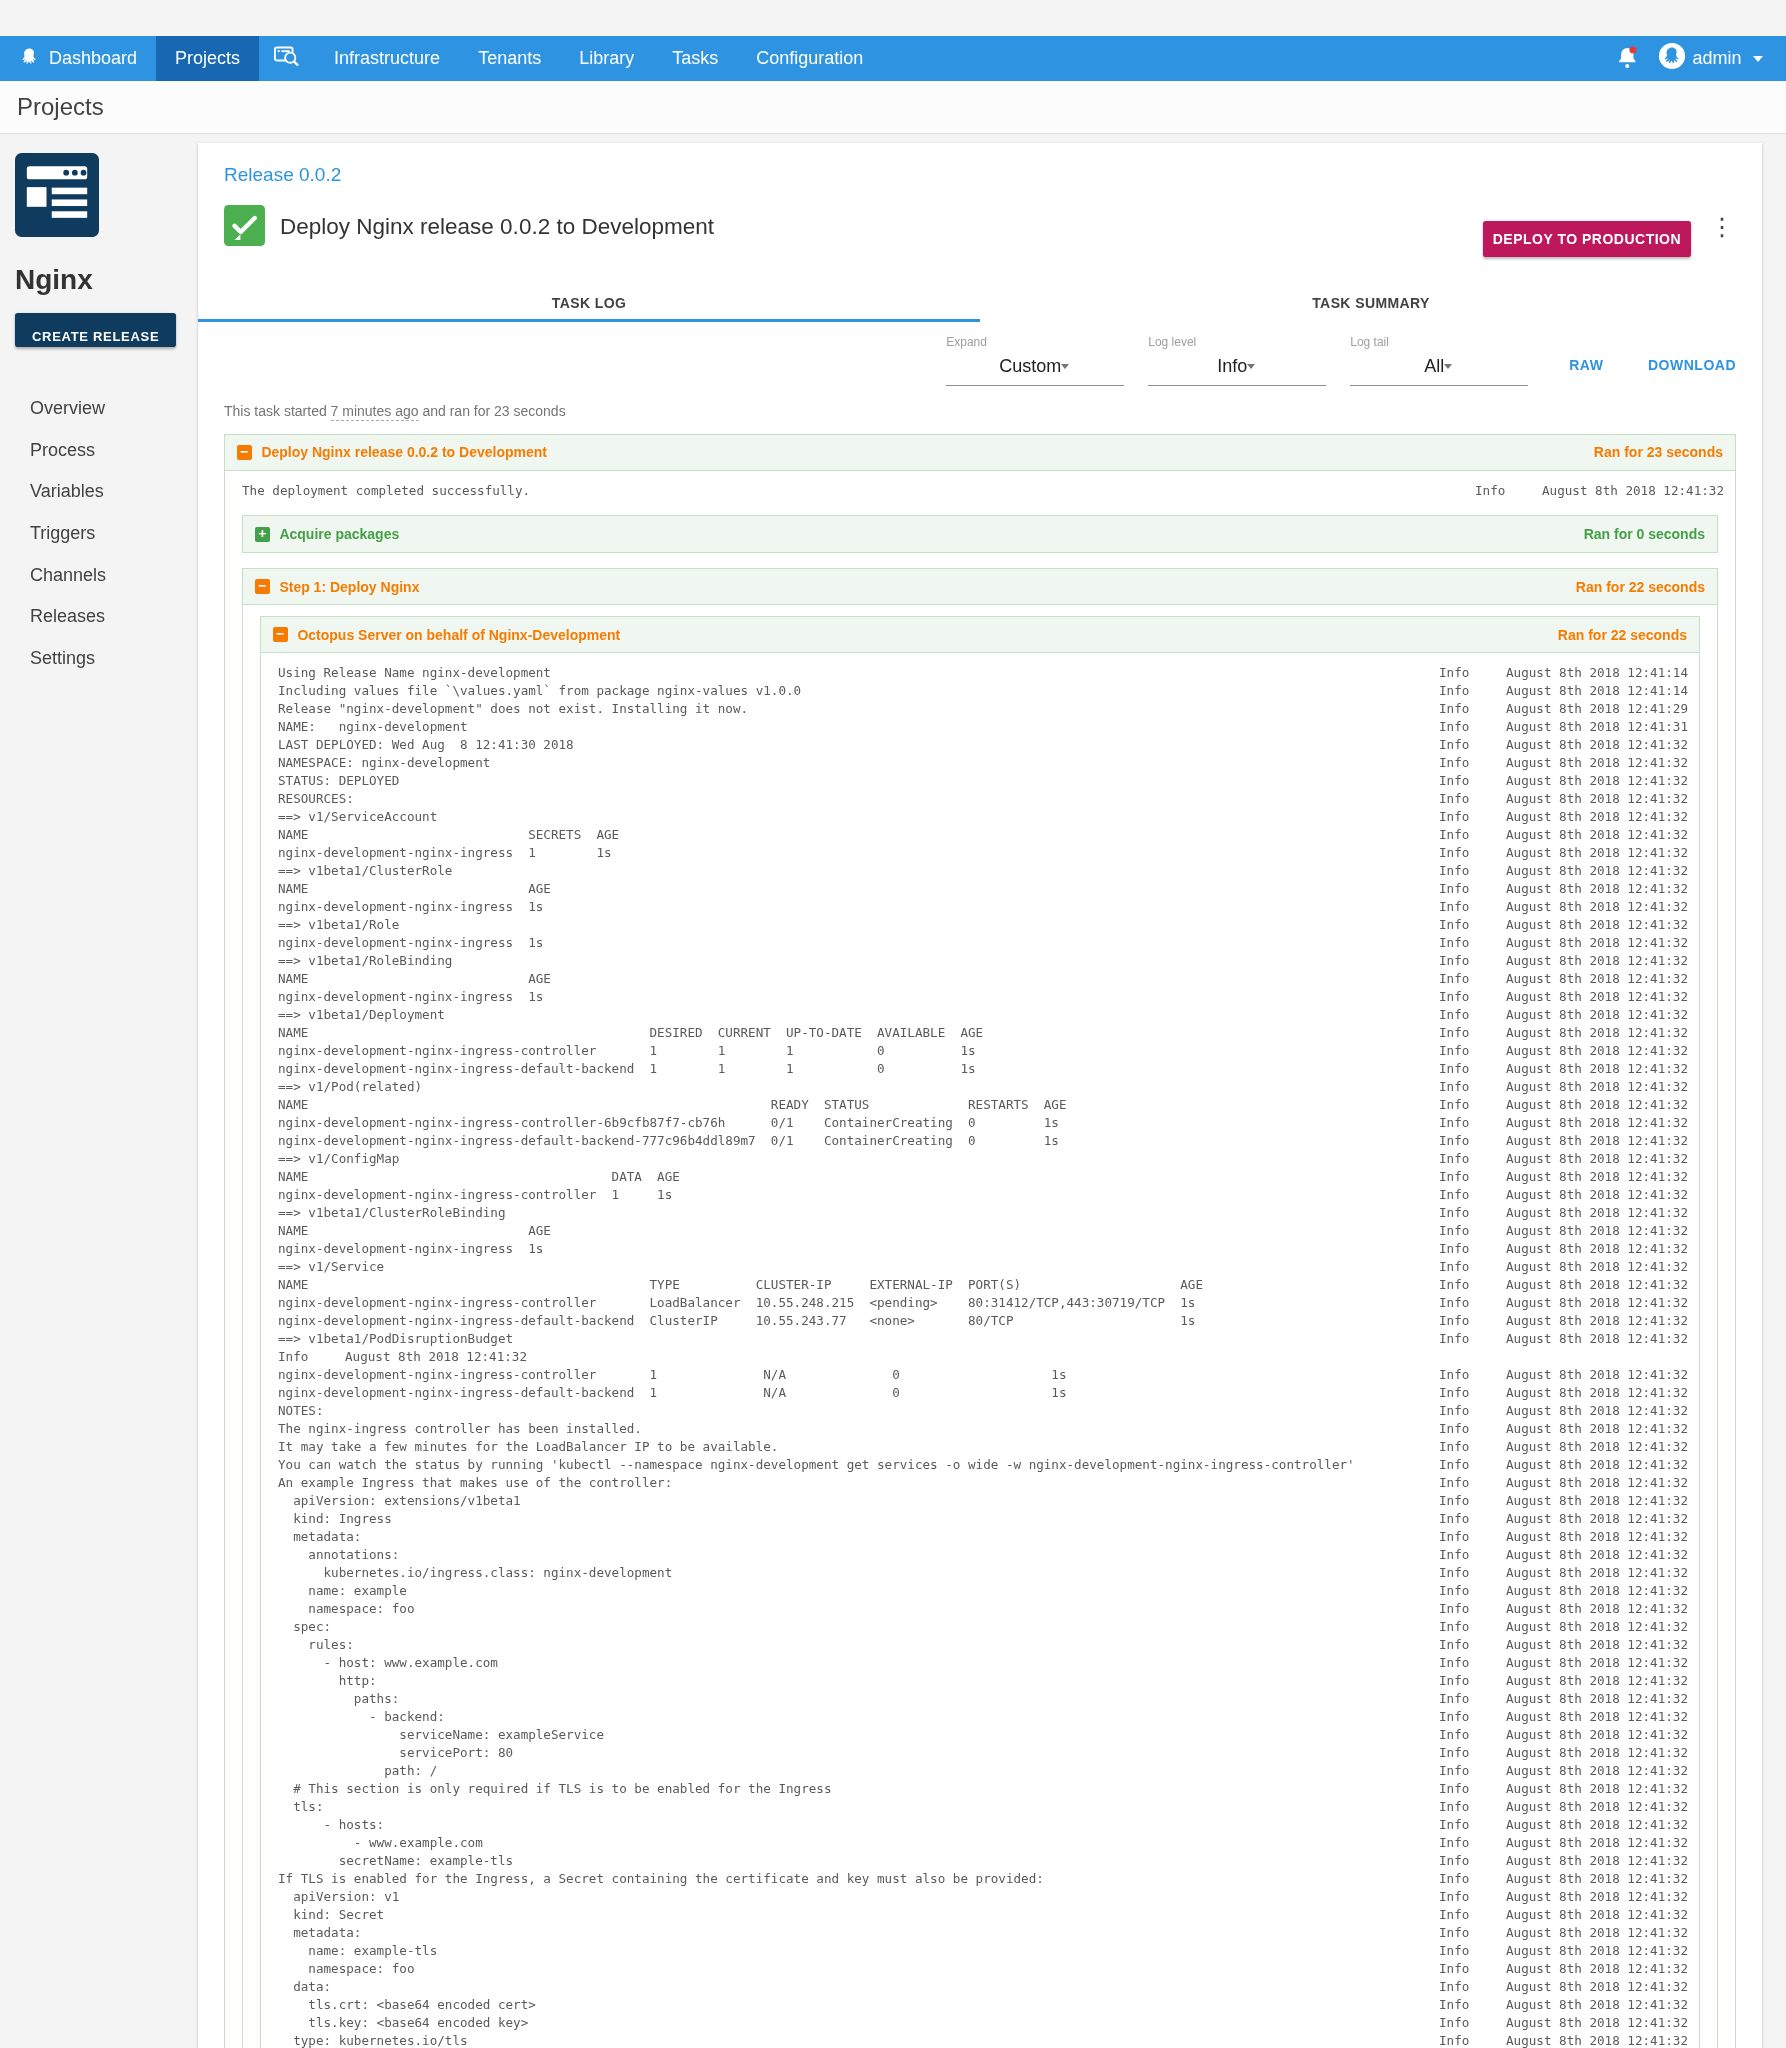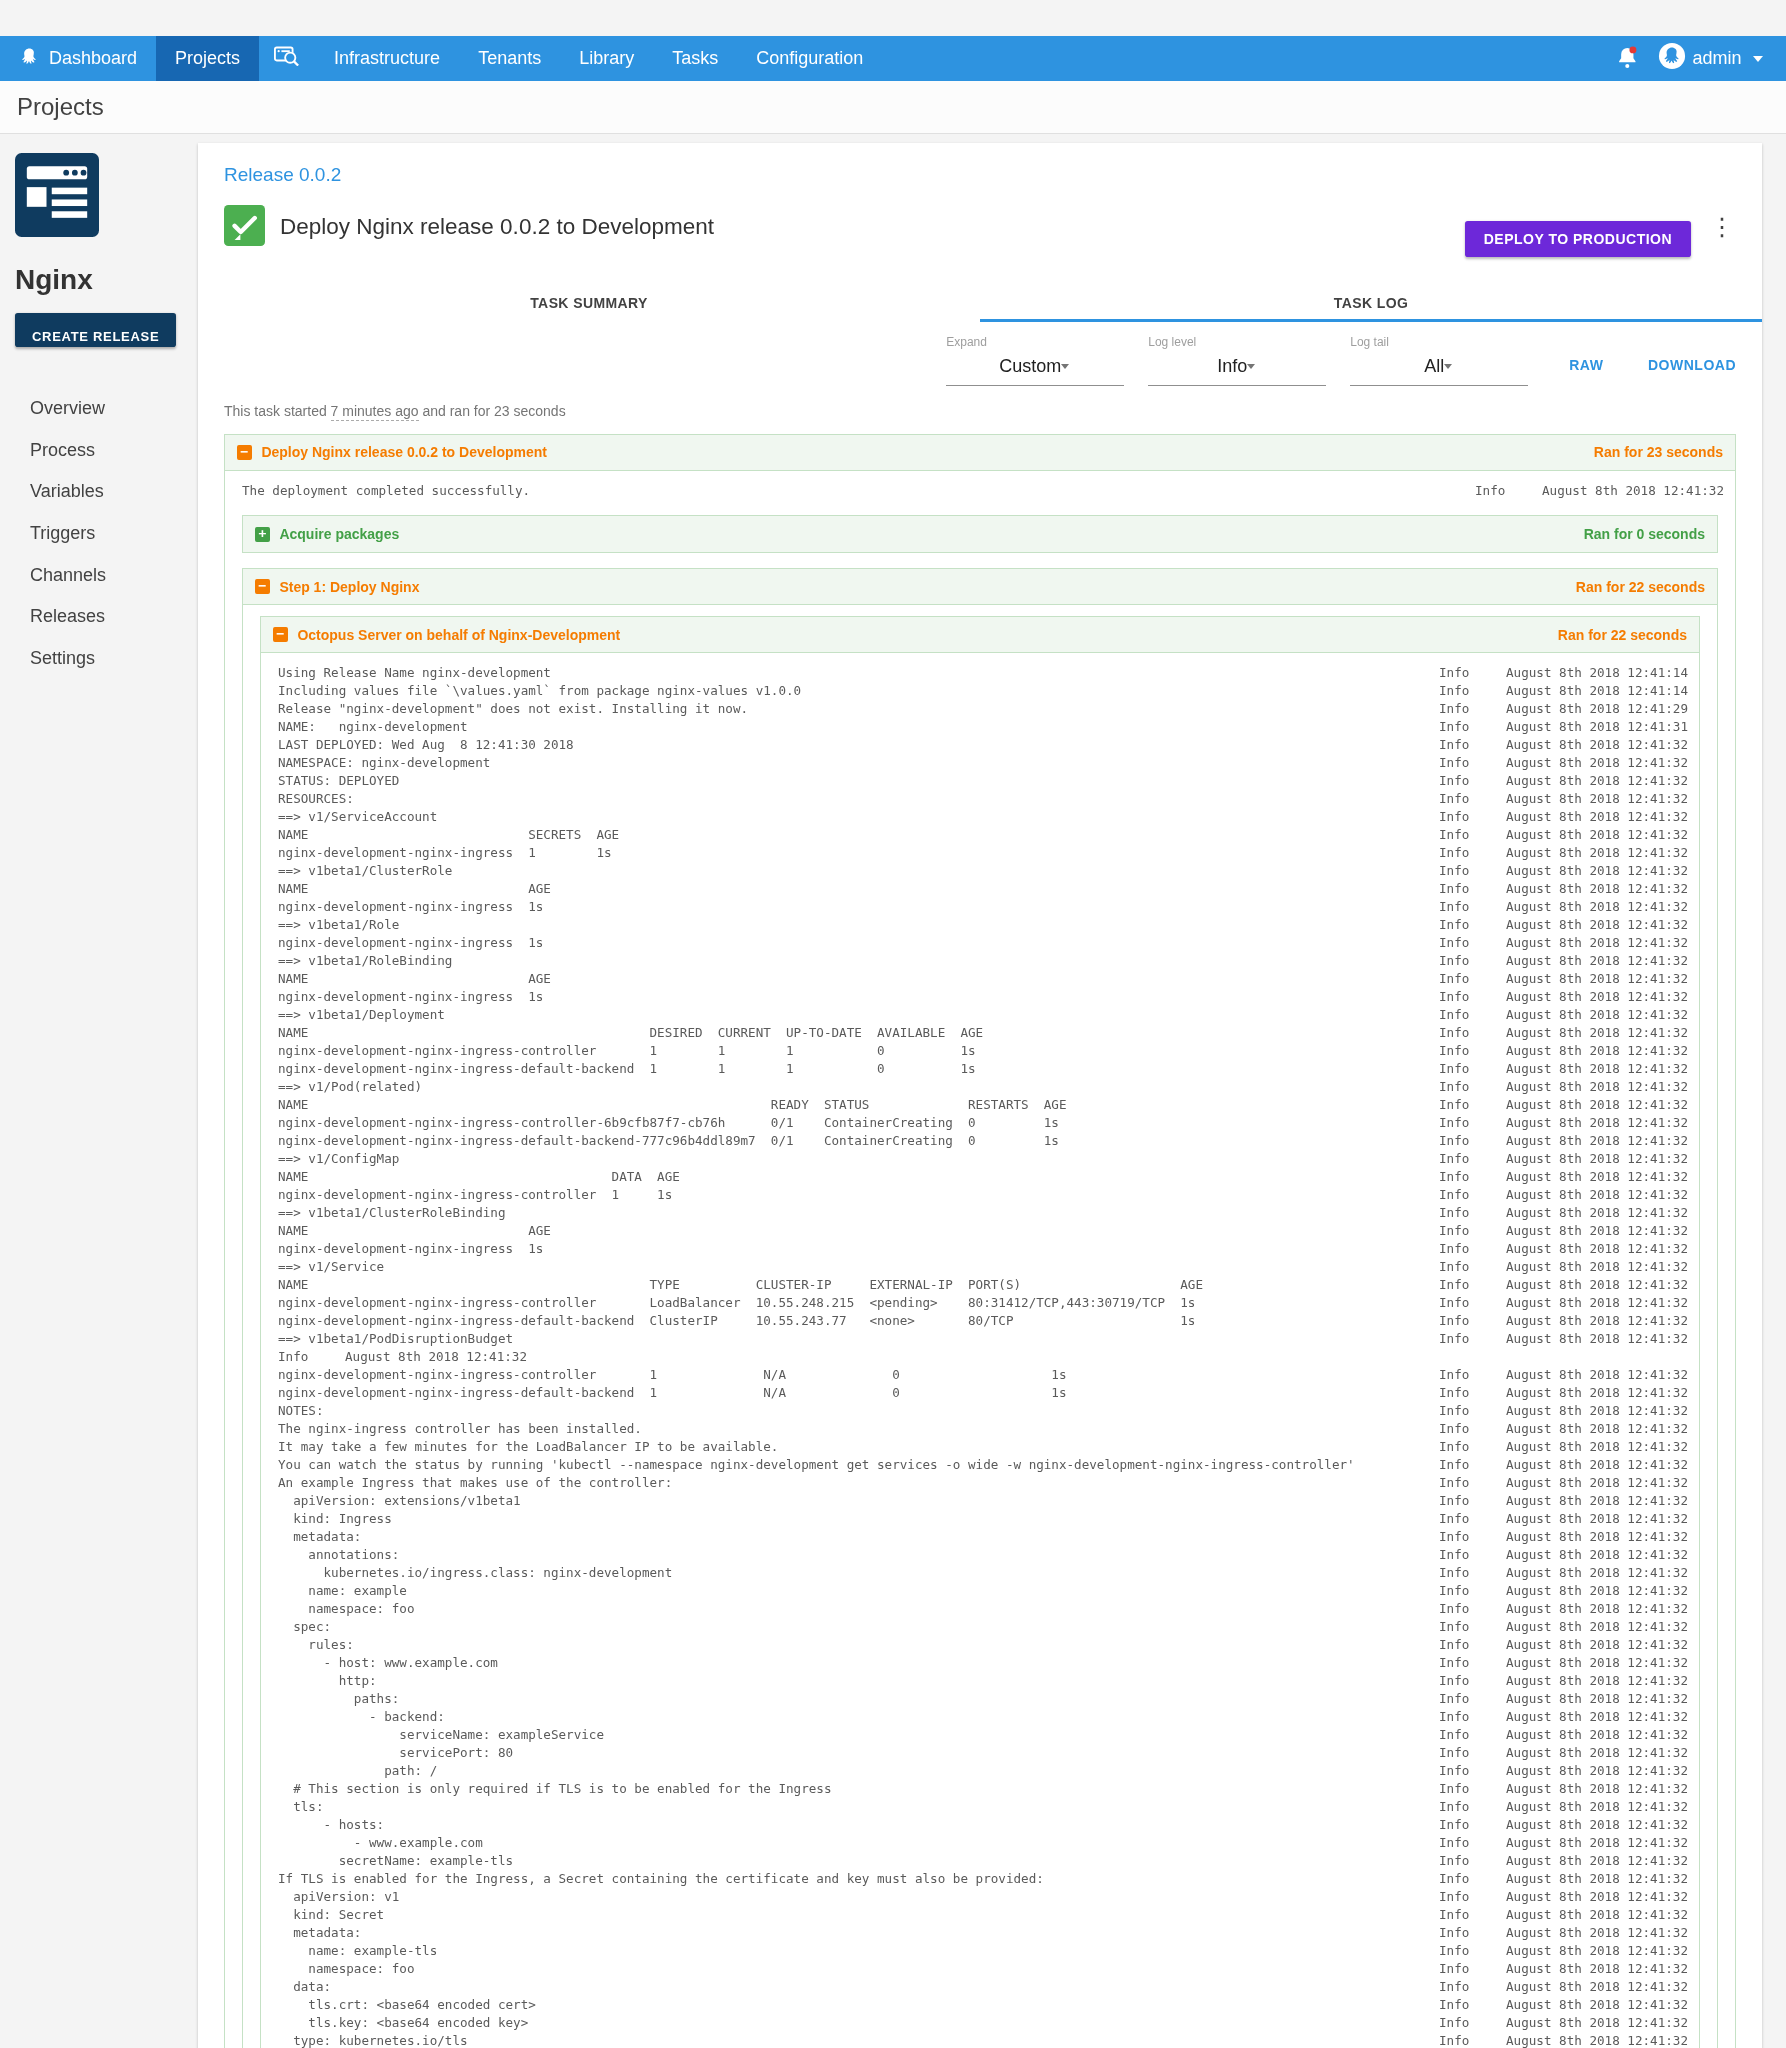--- a/index.html
+++ b/index.html
@@ -31,21 +31,21 @@
     height:34px; padding:16px 17px; font-size:13px; font-weight:bold; letter-spacing:0.7px;
     box-shadow:0 1.9px 2.8px rgba(0,0,0,.3); font-family:inherit; cursor:pointer; }
   .side-menu { margin-top:41px; }
   .side-menu-item { padding:10.3px 15px; font-size:18px; color:#424242; cursor:pointer; }
   
   .card { flex:1; margin:9.4px 25px 24px 0; background:#fff; box-shadow:0 0.9px 2.8px rgba(0,0,0,.22); }
   .card-head { padding:20.6px 26px 0; }
   .release-link { color:#2E93E0; font-size:19px; text-decoration:none; cursor:pointer; }
   .title-row { display:flex; align-items:center; margin-top:9.4px; }
   .task-title { font-size:22.5px; color:#333; margin-left:15px; flex:1; font-weight:normal; }
-  .deploy-btn { background:#6d28d9; color:#fff; border:none; border-radius:2.8px; height:36px; padding:0 19px;
+  .deploy-btn { background:#be185d; color:#fff; border:none; border-radius:2.8px; height:36px; padding:0 10px;
     font-size:14px; font-weight:bold; letter-spacing:0.5px; box-shadow:0 1.9px 2.8px rgba(0,0,0,.28);
     font-family:inherit; cursor:pointer;margin-top:24px; }
   .kebab { margin-left:19px; margin-right:1.9px; font-size:24px; color:#424242; line-height:1; cursor:pointer; user-select:none; letter-spacing:0; }
   
   .tabs { display:flex; margin-top:24px; }
   .tab { width:50%; text-align:center; font-size:14px; font-weight:bold; letter-spacing:0.4px;
     color:#424242; padding:12px 0 11.2px; position:relative; cursor:pointer; }
   .tab.active::after { content:""; position:absolute; left:0; right:0; bottom:0; height:2.8px; background:#2E93E0; }
   
   .filters { display:flex; justify-content:flex-end; align-items:flex-end; padding:13px 26px 0; gap:24px; }
@@ -193,22 +193,22 @@
               <path d="M6.2 20.5l3.4-3.4v3.4z" fill="#fff"></path>
             </svg>
         </span>
         <h2 class="task-title">Deploy Nginx release 0.0.2 to Development</h2>
         <button class="deploy-btn">DEPLOY TO PRODUCTION</button>
         <span class="kebab">⋮</span>
       </div>
     </div>
 
     <div class="tabs">
+      <div class="tab active">TASK LOG</div>
       <div class="tab">TASK SUMMARY</div>
-      <div class="tab active">TASK LOG</div>
     </div>
 
     <div class="filters">
       <div class="filter">
         <div class="filter-label">Expand</div>
         <div class="filter-value">
           <span>Custom</span>
           <span class="select-caret"></span>
         </div>
       </div>

